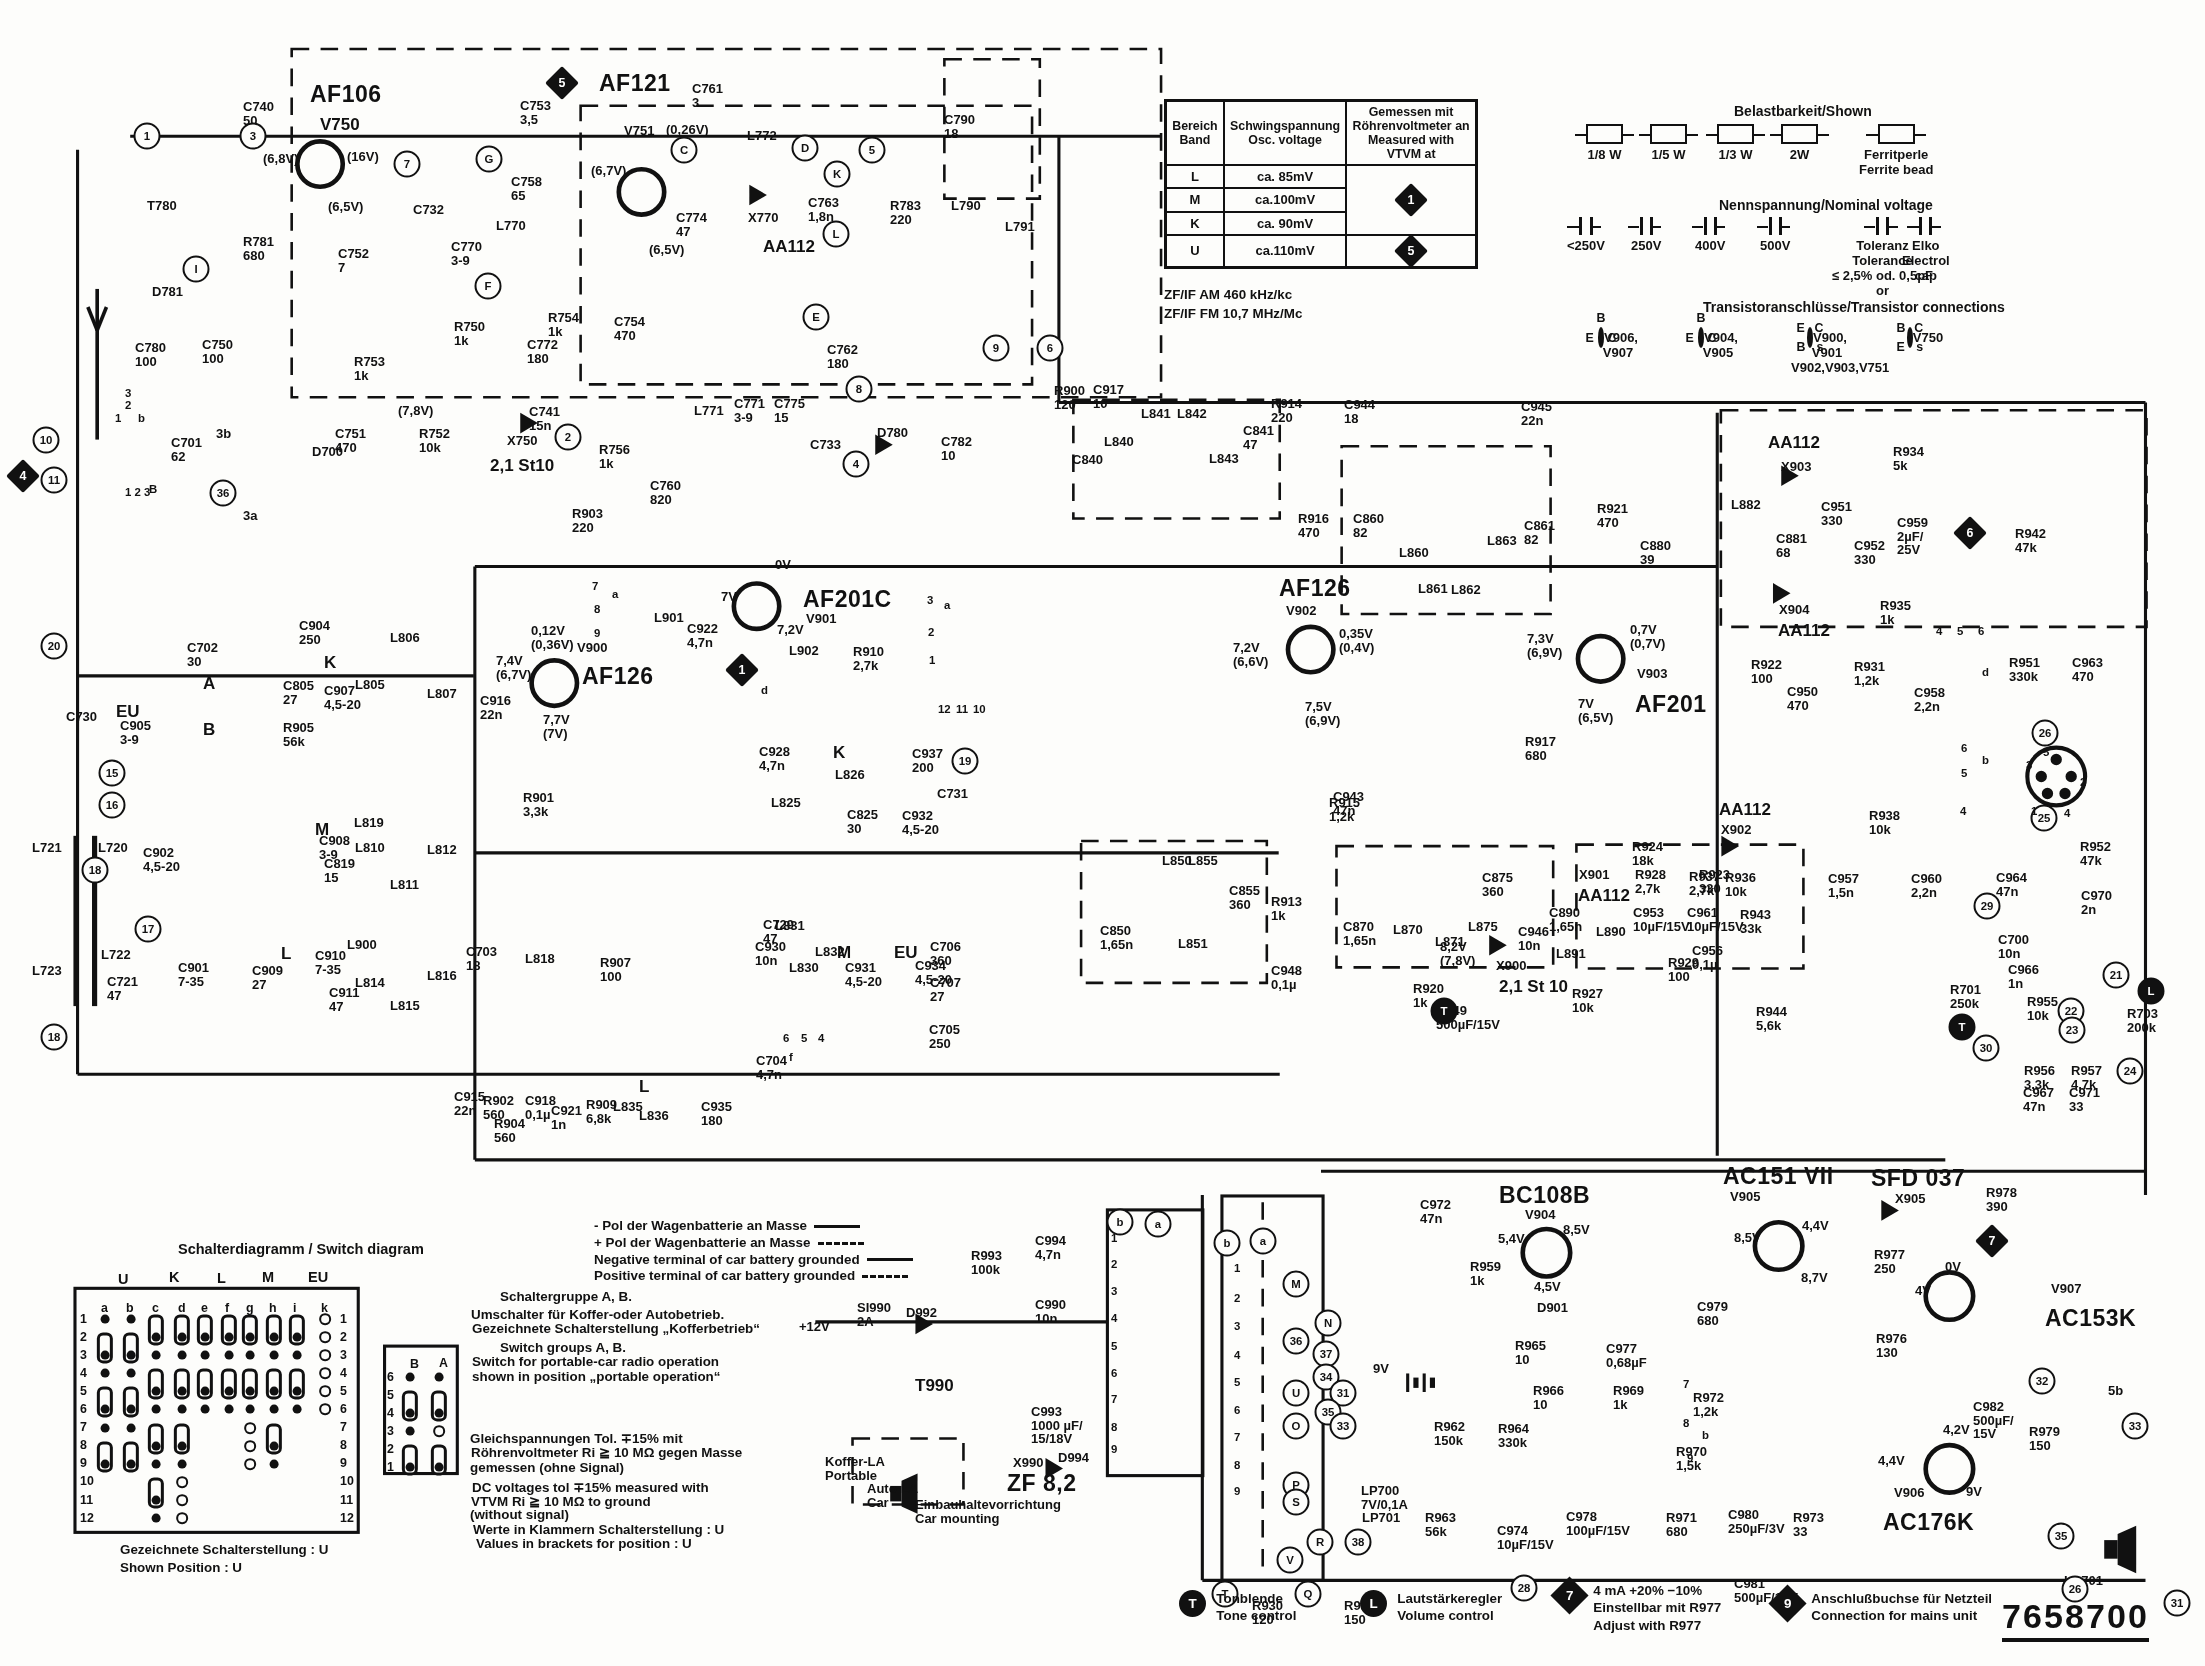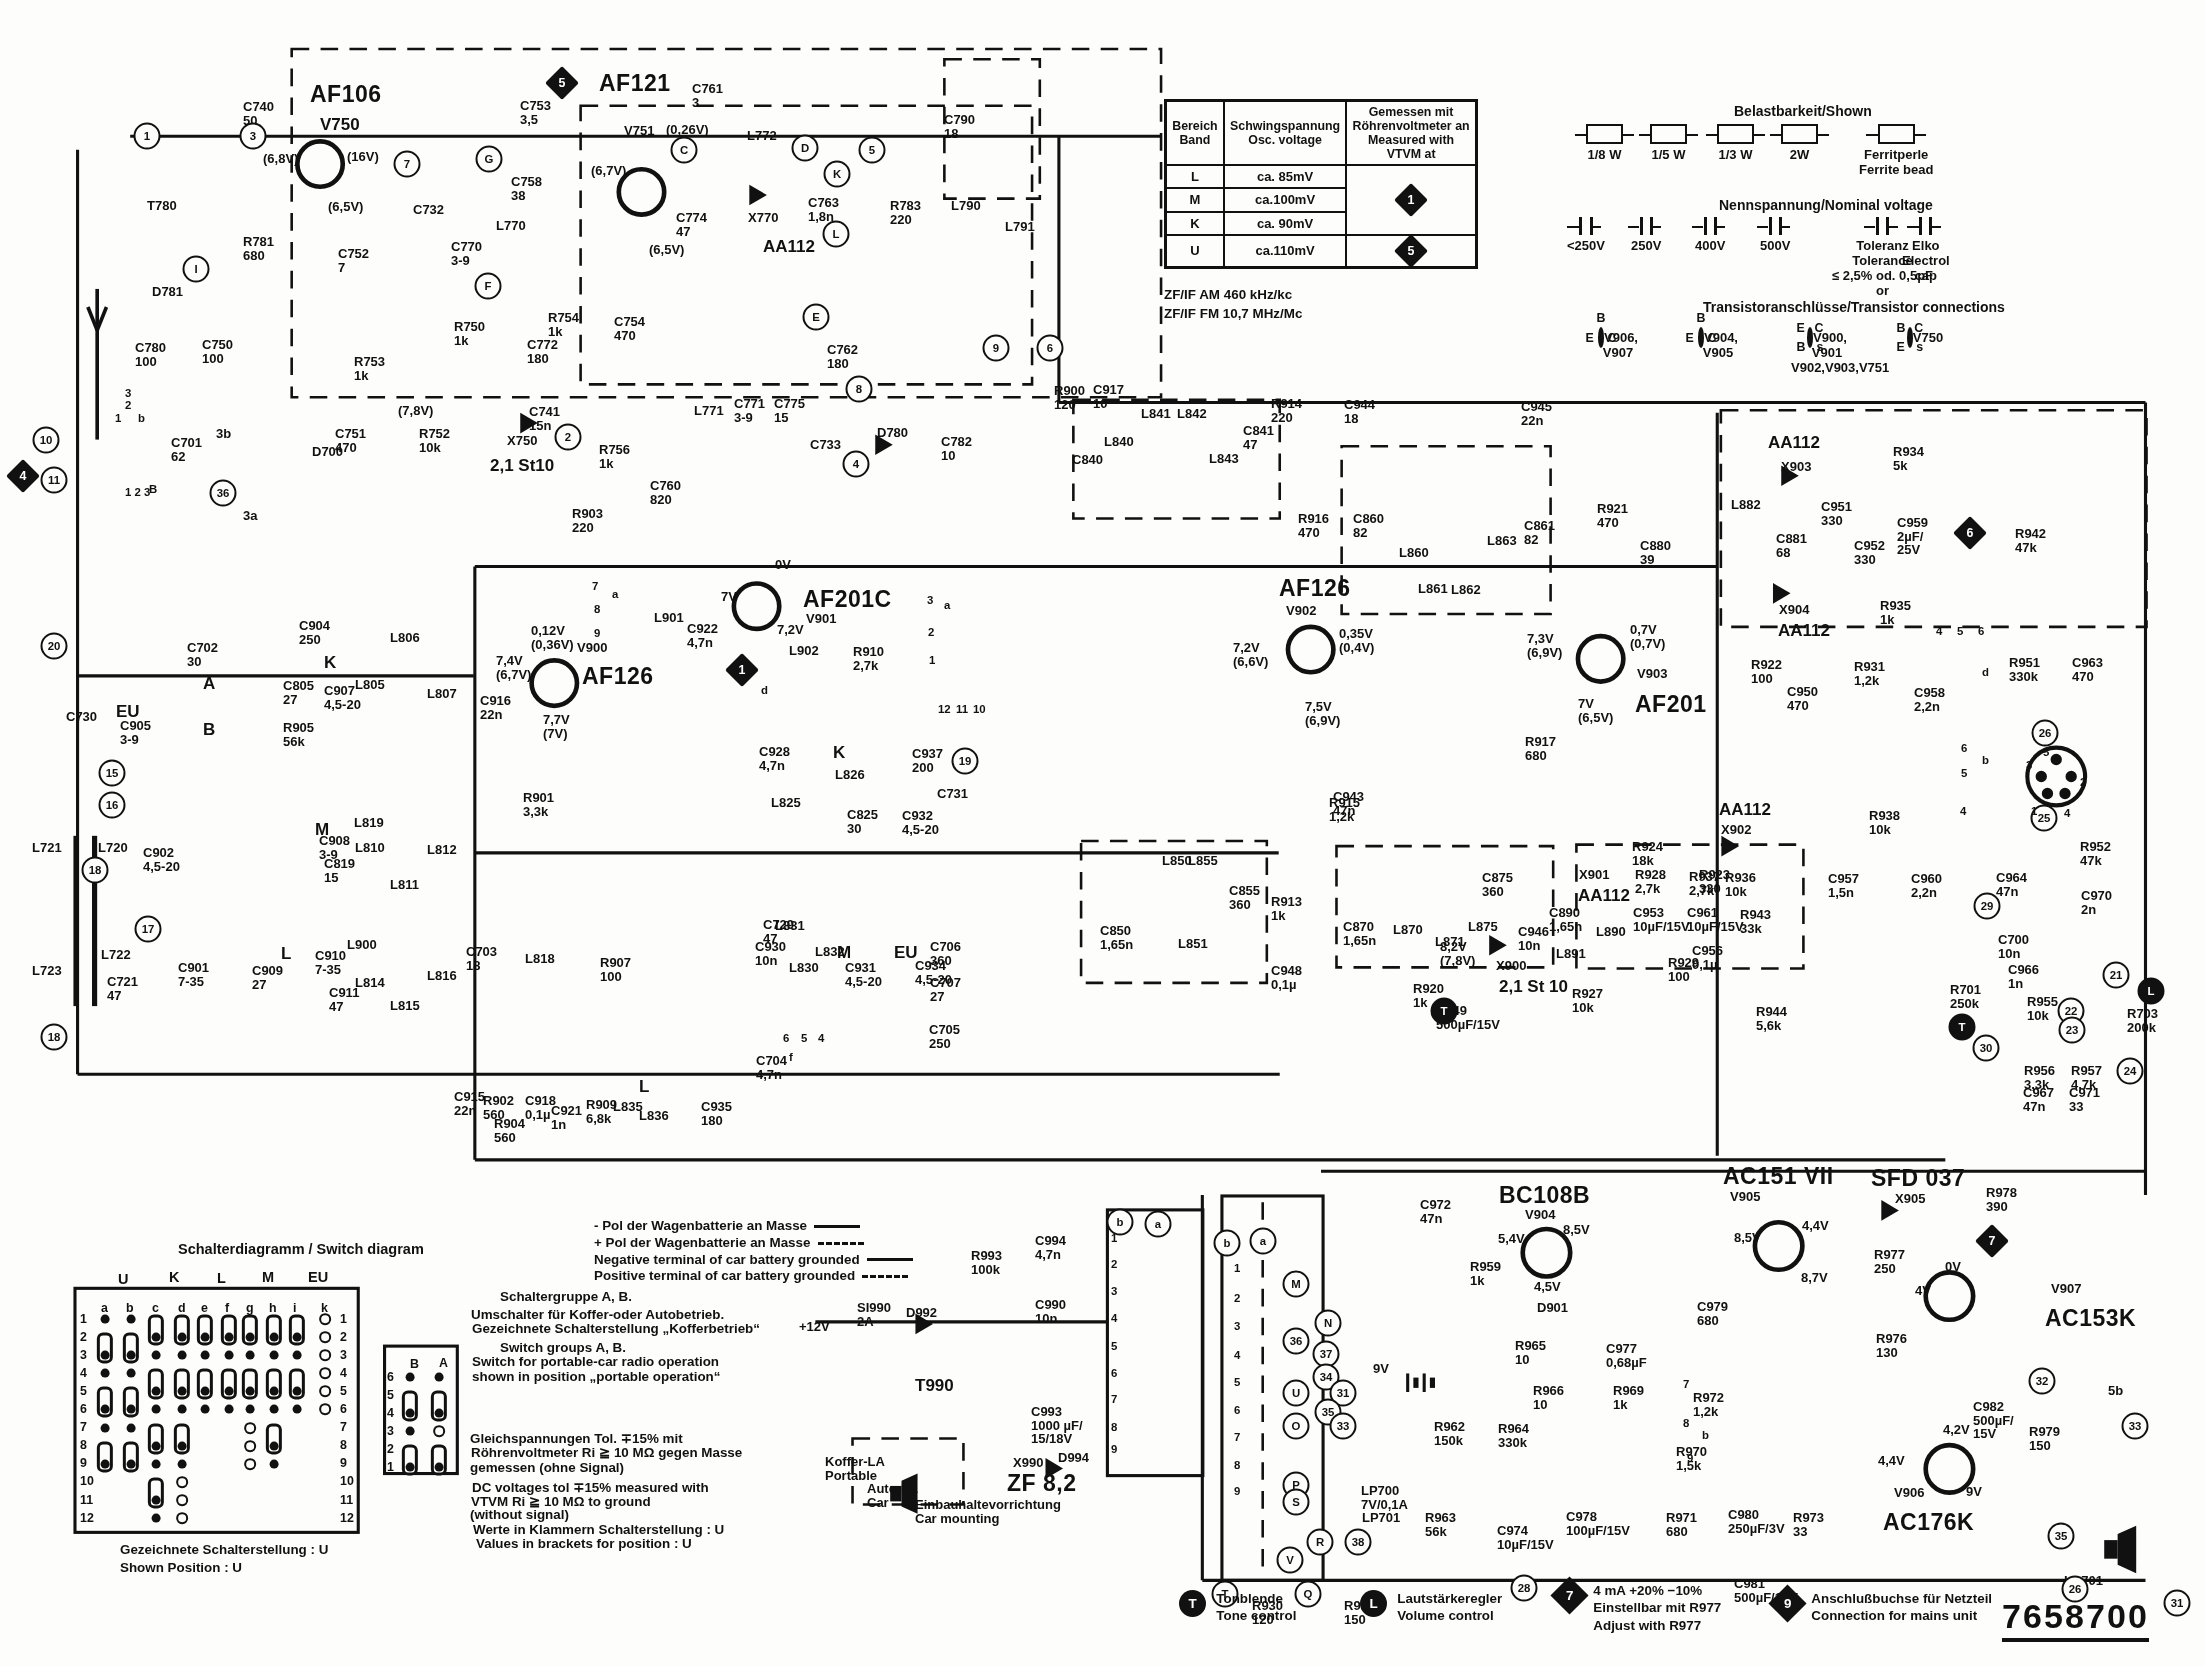--- a/index.html
+++ b/index.html
@@ -454,21 +454,21 @@
 100</div>
       <div class="lb c" style="left: 196px; top: 269px;">I</div>
       <div class="lb n" style="left: 338px; top: 247px;">C752
 7</div>
       <div class="lb c" style="left: 407px; top: 164px;">7</div>
       <div class="lb n" style="left: 413px; top: 203px;">C732</div>
       <div class="lb n" style="left: 451px; top: 240px;">C770
 3-9</div>
       <div class="lb n" style="left: 496px; top: 219px;">L770</div>
       <div class="lb n" style="left: 511px; top: 175px;">C758
-38</div>
+65</div>
       <div class="lb n" style="left: 520px; top: 99px;">C753
 3,5</div>
       <div class="lb d" style="left: 562px; top: 83px;"><span>5</span></div>
       <div class="lb c" style="left: 489px; top: 159px;">G</div>
       <div class="lb c" style="left: 488px; top: 286px;">F</div>
       <div class="lb n" style="left: 454px; top: 320px;">R750
 1k</div>
       <div class="lb n" style="left: 527px; top: 338px;">C772
 180</div>
       <div class="lb n" style="left: 548px; top: 311px;">R754

